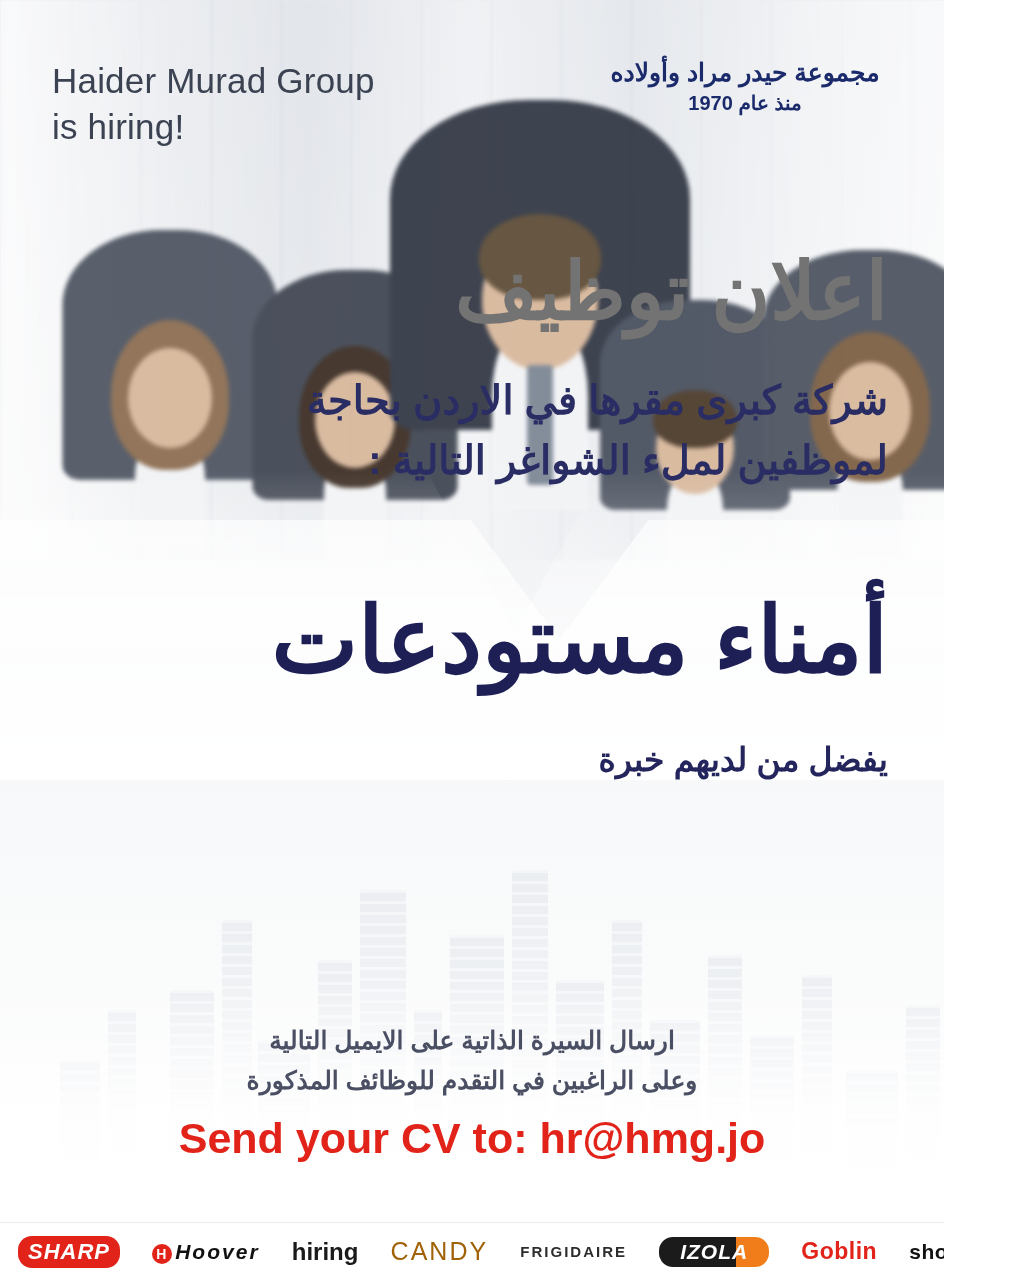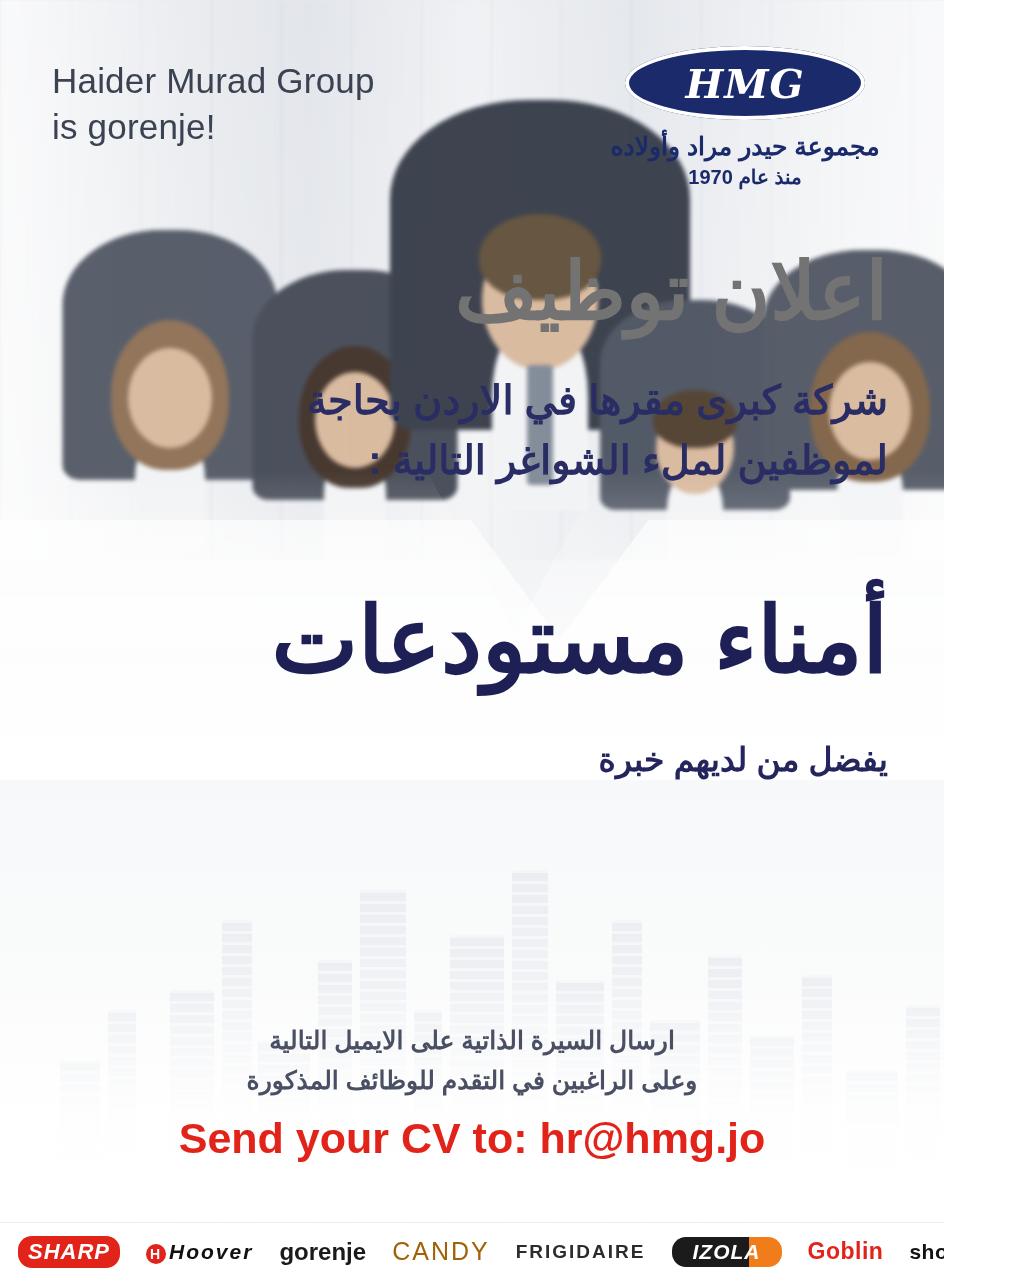--- a/index.html
+++ b/index.html
@@ -295,21 +295,21 @@
     background: #e2231a;
     color: #fff;
     font-size: 14px;
     line-height: 20px;
     text-align: center;
     margin-right: 3px;
     font-style: normal;
   }
   .brand.gorenje { font-weight: 700; font-size: 24px; letter-spacing: 0; }
   .brand.candy { font-weight: 400; font-size: 25px; letter-spacing: 2px; color: #a16207; }
-  .brand.frigidaire { font-size: 19px; letter-spacing: 2px; color: #2c2c2c; text-align: center; }
+  .brand.frigidaire { font-size: 15px; letter-spacing: 2px; color: #2c2c2c; text-align: center; }
   .brand.izola {
     background: linear-gradient(90deg, #1b1b1b 70%, #f07d1a 70%);
     color: #fff;
     padding: 3px 21px;
     font-style: italic;
     letter-spacing: 1px;
   }
   .brand.goblin { color: #e2231a; font-size: 23px; }
   .brand.shopvac { color: #111; font-size: 21px; }
   .brand.shopvac .sep { color: #e2231a; }
@@ -383,27 +383,24 @@
     <div class="sk" style="left:108px; width:28px; height:210px;"></div>
     <div class="sk" style="left:846px; width:52px; height:150px;"></div>
     <div class="sk" style="left:906px; width:34px; height:215px;"></div>
   </div>
   <div class="bottom-fade"></div>
 
   <div class="content">
 
     <div class="company-line">
       <div>Haider Murad Group</div>
-      <div>is gorenje!</div>
+      <div>is hiring!</div>
     </div>
 
     <div class="logo">
-      <div class="logo-ellipse">
-        <span>HMG</span>
-      </div>
       <div class="logo-ar1">مجموعة حيدر مراد وأولاده</div>
       <div class="logo-ar2">منذ عام 1970</div>
     </div>
 
     <div class="ar-block">
       <div class="ar-title">اعلان توظيف</div>
       <div class="ar-sub">
         <div>شركة كبرى مقرها في الاردن بحاجة</div>
         <div>لموظفين لملء الشواغر التالية :</div>
       </div>
@@ -414,21 +411,21 @@
 
     <div class="apply-block">
       <div class="apply-line">ارسال السيرة الذاتية على الايميل التالية</div>
       <div class="apply-line">وعلى الراغبين في التقدم للوظائف المذكورة</div>
       <div class="cv-line">Send your CV to: hr@hmg.jo</div>
     </div>
 
     <div class="brands">
       <div class="brand sharp">SHARP</div>
       <div class="brand hoover"><span class="dot">H</span><span>Hoover</span></div>
-      <div class="brand gorenje">gorenje</div>
+      <div class="brand gorenje">hiring</div>
       <div class="brand candy">CANDY</div>
       <div class="brand frigidaire">FRIGIDAIRE</div>
       <div class="brand izola">IZOLA</div>
       <div class="brand goblin">Goblin</div>
       <div class="brand shopvac"><span>shop</span><span class="sep">•</span><span>vac</span></div>
     </div>
 
   </div>
 </div>
 

